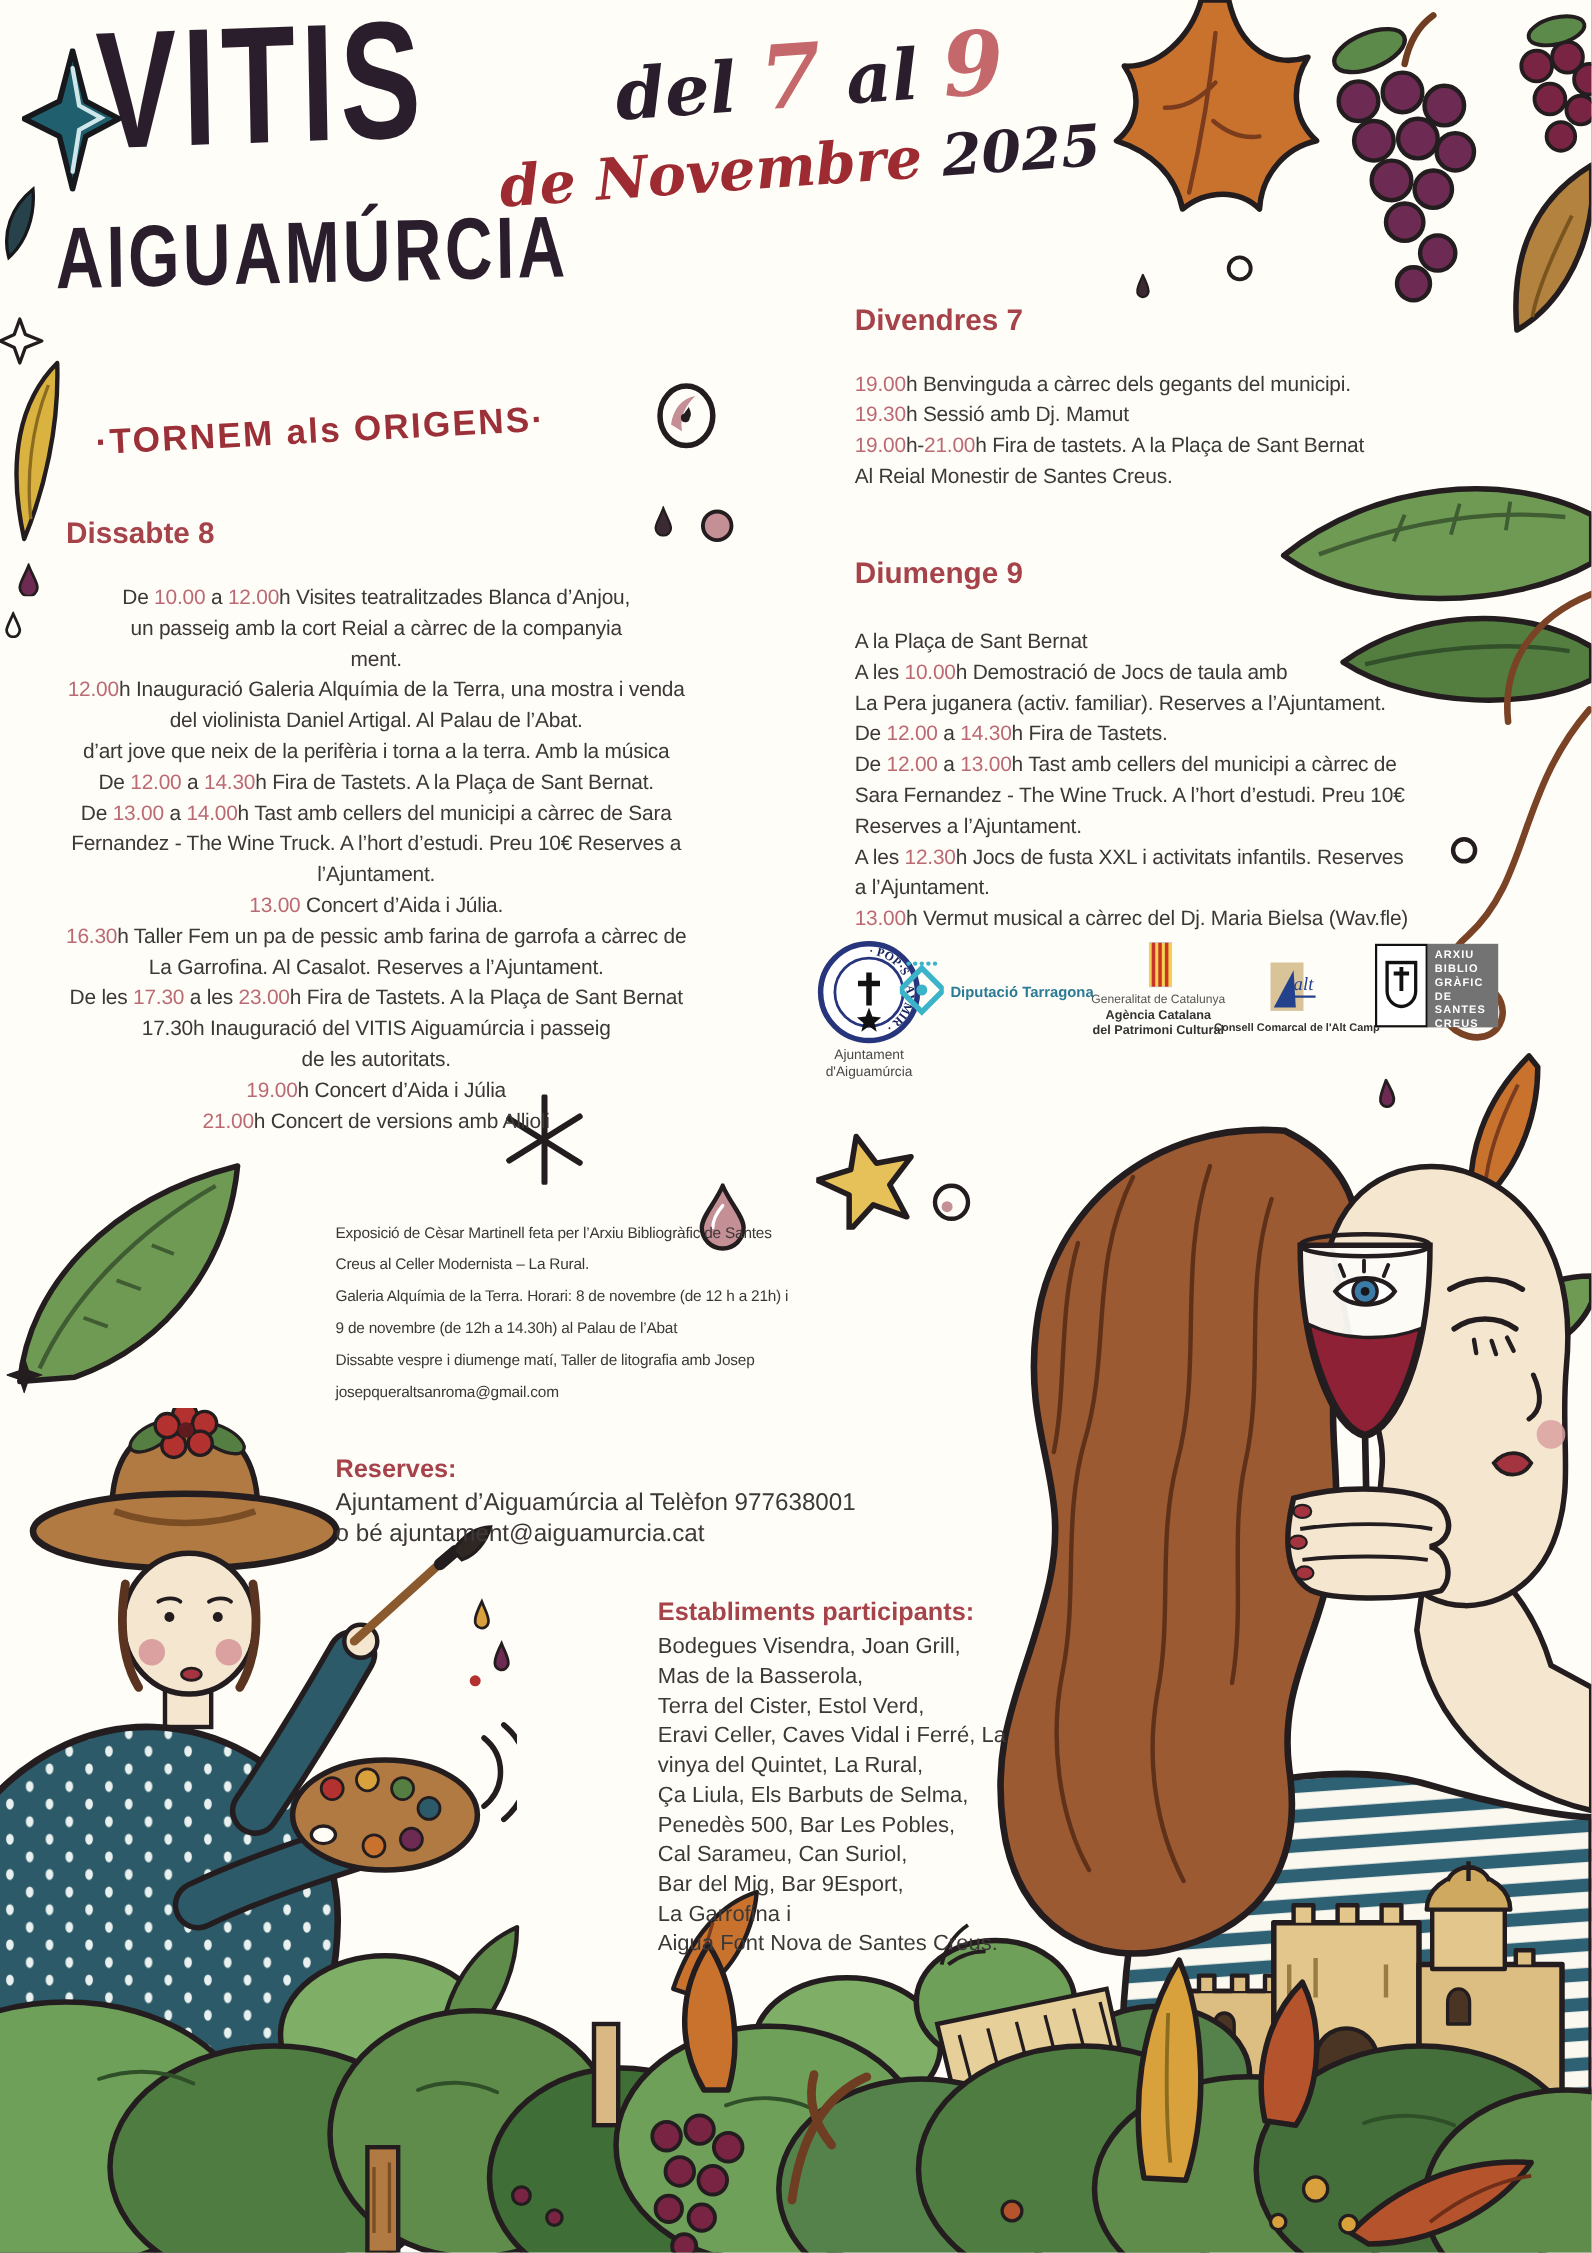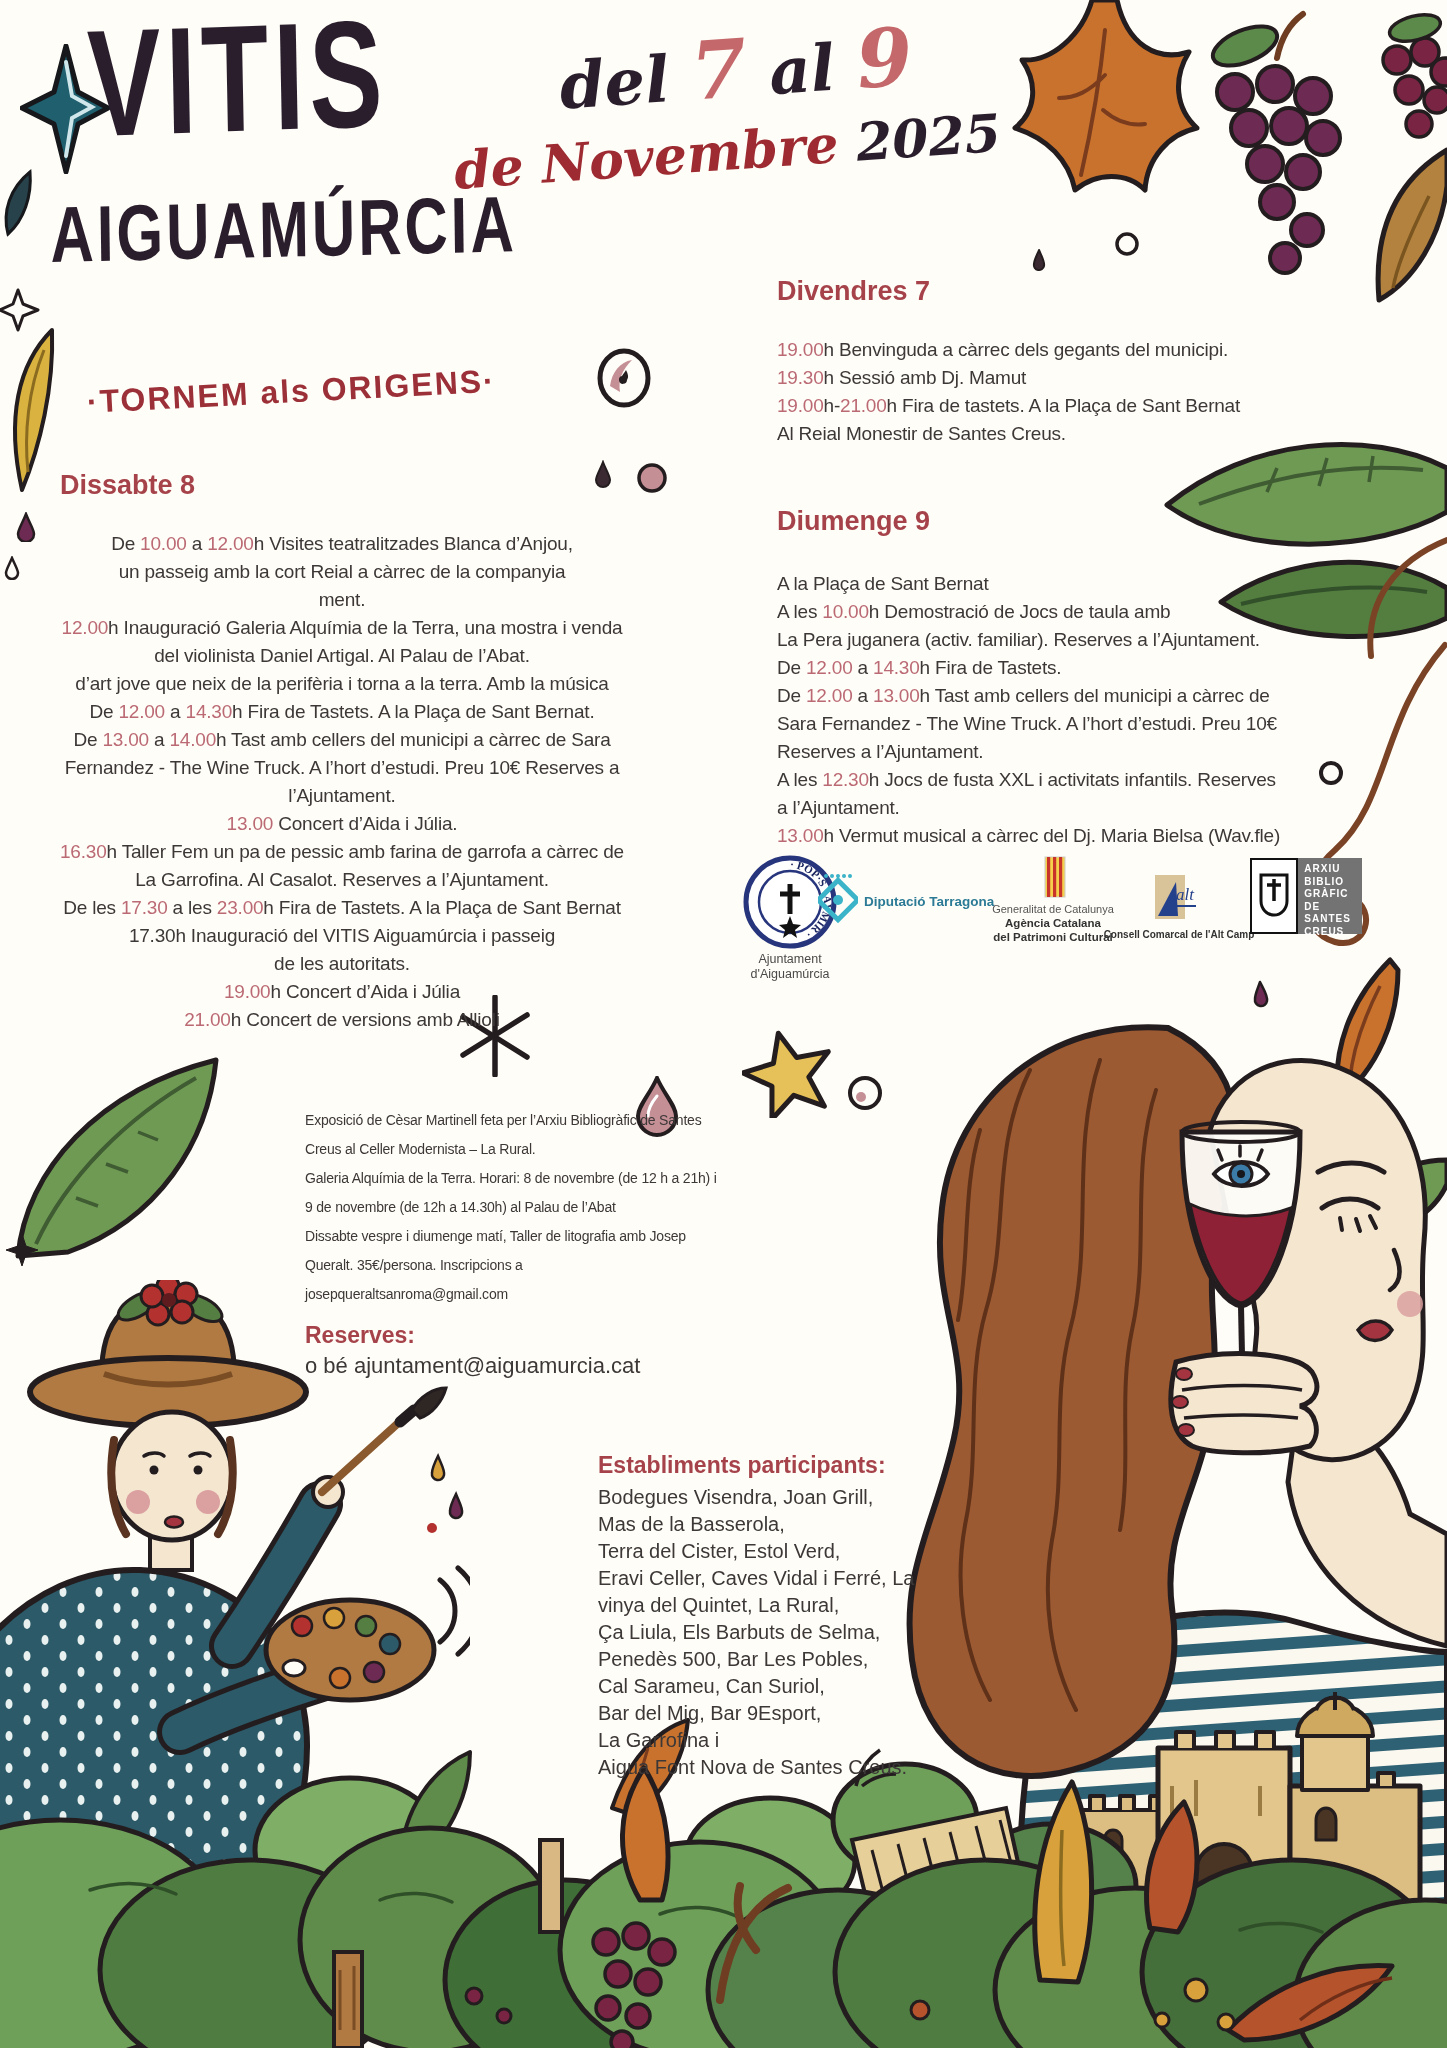--- a/index.html
+++ b/index.html
@@ -450,26 +450,26 @@
       <div class="ln"><span>a l’Ajuntament.</span></div>
       <div class="ln"><span class="a">13.00</span><span>h Vermut musical a càrrec del Dj. Maria Bielsa (Wav.fle)</span></div>
     </div>
 
   <div class="abs z10 expo" style="left:305px;top:1106px;">
       <div class="ln">Exposició de Cèsar Martinell feta per l’Arxiu Bibliogràfic de Santes</div>
       <div class="ln">Creus al Celler Modernista – La Rural.</div>
       <div class="ln">Galeria Alquímia de la Terra. Horari: 8 de novembre (de 12 h a 21h) i</div>
       <div class="ln">9 de novembre (de 12h a 14.30h) al Palau de l’Abat</div>
       <div class="ln">Dissabte vespre i diumenge matí, Taller de litografia amb Josep</div>
-      <div class="ln">Queralt. 35€/persona. Inscripcions a</div>
       <div class="ln">josepqueraltsanroma@gmail.com</div>
     </div>
 
   <div class="abs z10 sec-head nw" style="left:305px;top:1322px;">Reserves:</div>
   <div class="abs z10 resv" style="left:305px;top:1352px;">
+      <div class="ln">Ajuntament d’Aiguamúrcia al Telèfon 977638001</div>
       <div class="ln">o bé  ajuntament@aiguamurcia.cat</div>
     </div>
 
   <div class="abs z10 sec-head nw" style="left:598px;top:1452px;">Establiments participants:</div>
   <div class="abs z10 estab" style="left:598px;top:1484px;">
       <div class="ln">Bodegues Visendra, Joan Grill,</div>
       <div class="ln">Mas de la Basserola,</div>
       <div class="ln"> Terra del Cister, Estol Verd,</div>
       <div class="ln">Eravi Celler, Caves Vidal i Ferré, La</div>
       <div class="ln">vinya del Quintet, La Rural,</div>

